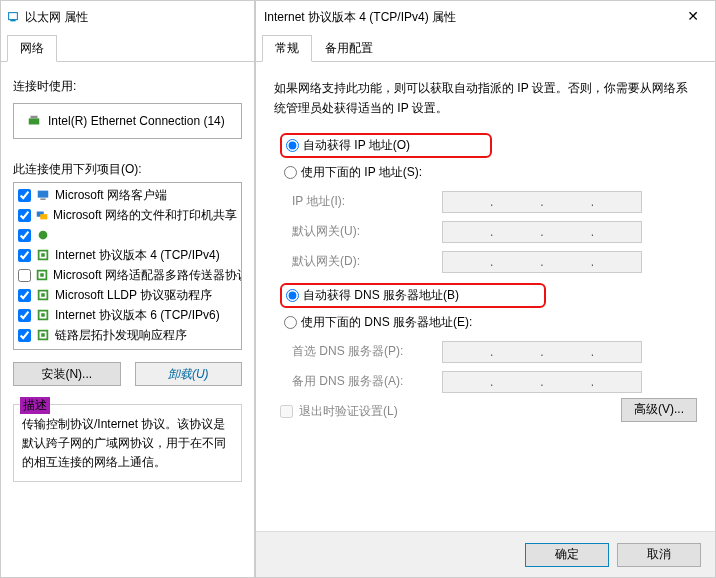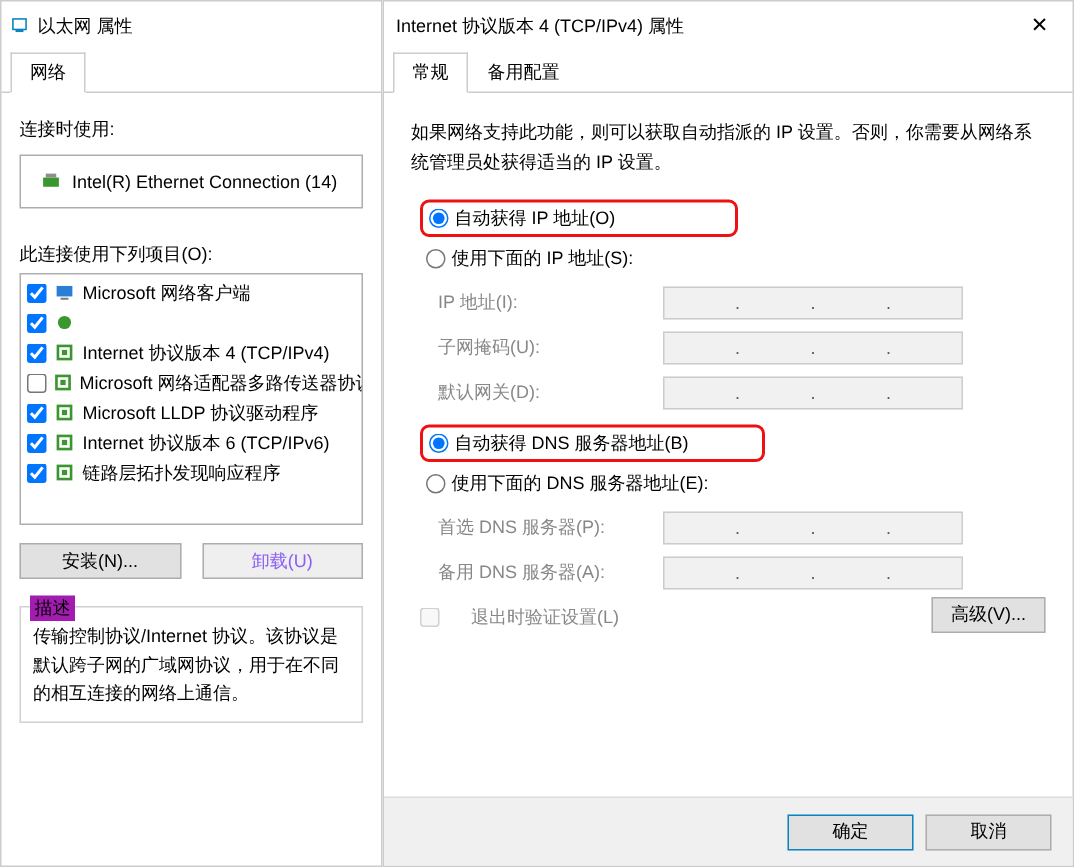--- a/index.html
+++ b/index.html
@@ -118,23 +118,24 @@
   height: 24px;
   font-size: 12px;
   display: inline-flex;
   align-items: center;
   justify-content: center;
   cursor: pointer;
   padding: 0 12px;
   font-family: inherit;
 }
 .winbtn:disabled {
-  color: #8b5cf6;
+  color: #0369a1;
   background: #efefef;
   cursor: default;
+  font-style: italic;
 }
 .groupbox {
   border: 1px solid #d0d0d0;
   margin-top: 18px;
   padding: 10px 8px 8px 8px;
   position: relative;
 }
 .grouptitle {
   position: absolute;
   top: -8px; left: 6px;
@@ -182,21 +183,21 @@
   align-items: center;
   border: 1px solid #ccc;
   background: #f1f1f1;
   height: 22px;
   width: 200px;
   justify-content: space-evenly;
   color: #555;
 }
 .ipinput span { color: #555; }
 .chk-row {
-  display: flex; align-items: center; gap: 21px;
+  display: flex; align-items: center; gap: 6px;
   margin-top: 10px;
   color: #888;
 }
 .chk-row input[type=checkbox] { width: 13px; height: 13px; }
 .adv-row {
   display: flex;
   justify-content: flex-end;
   margin-top: -22px;
   padding-left: 26px;
 }
@@ -252,20 +253,30 @@
               <rect x="2" y="3" width="12" height="8" fill="#2a7ed6"></rect>
               <rect x="5" y="12" width="6" height="1.5" fill="#777"></rect>
             </svg>
           </span>
           <span>Microsoft 网络客户端</span>
         </div>
         <div class="listrow">
           <input type="checkbox" checked="" style="">
           <span class="net-icon mono-icon">
             <svg viewBox="0 0 16 16">
+              <rect x="2" y="4" width="8" height="6" fill="#2a7ed6"></rect>
+              <rect x="6" y="7" width="8" height="6" fill="#ffb100"></rect>
+            </svg>
+          </span>
+          <span>Microsoft 网络的文件和打印机共享</span>
+        </div>
+        <div class="listrow">
+          <input type="checkbox" checked="" style="">
+          <span class="net-icon mono-icon">
+            <svg viewBox="0 0 16 16">
               <circle cx="8" cy="8" r="5" fill="#3a962f"></circle>
             </svg>
           </span>
         </div>
         <div class="listrow">
           <input type="checkbox" checked="" style="">
           <span class="net-icon mono-icon">
             <svg viewBox="0 0 16 16">
               <rect x="3" y="3" width="10" height="10" fill="none" stroke="#3a962f" stroke-width="2"></rect>
               <rect x="6" y="6" width="4" height="4" fill="#3a962f"></rect>
@@ -355,38 +366,38 @@
       <div class="fields">
         <div class="fieldrow">
           <label><span>IP 地址(I):</span></label>
           <div class="ipinput">
               <span>.</span>
               <span>.</span>
               <span>.</span>
             </div>
         </div>
         <div class="fieldrow">
-          <label><span>子网掩码(U):</span></label>
+          <label><span>默认网关(U):</span></label>
           <div class="ipinput">
               <span>.</span>
               <span>.</span>
               <span>.</span>
             </div>
         </div>
         <div class="fieldrow">
           <label><span>默认网关(D):</span></label>
           <div class="ipinput">
               <span>.</span>
               <span>.</span>
               <span>.</span>
             </div>
         </div>
       </div>
 
-      <div class="radio-row hl" style="width:230px">
+      <div class="radio-row hl" style="width:266px">
         <input type="radio" name="dnsmode" checked="" style="">
         <span><span>自动获得 DNS 服务器地址(B)</span></span>
       </div>
       <div class="radio-row">
         <input type="radio" name="dnsmode" style="">
         <span><span>使用下面的 DNS 服务器地址(E):</span></span>
       </div>
 
       <div class="fields">
         <div class="fieldrow">

